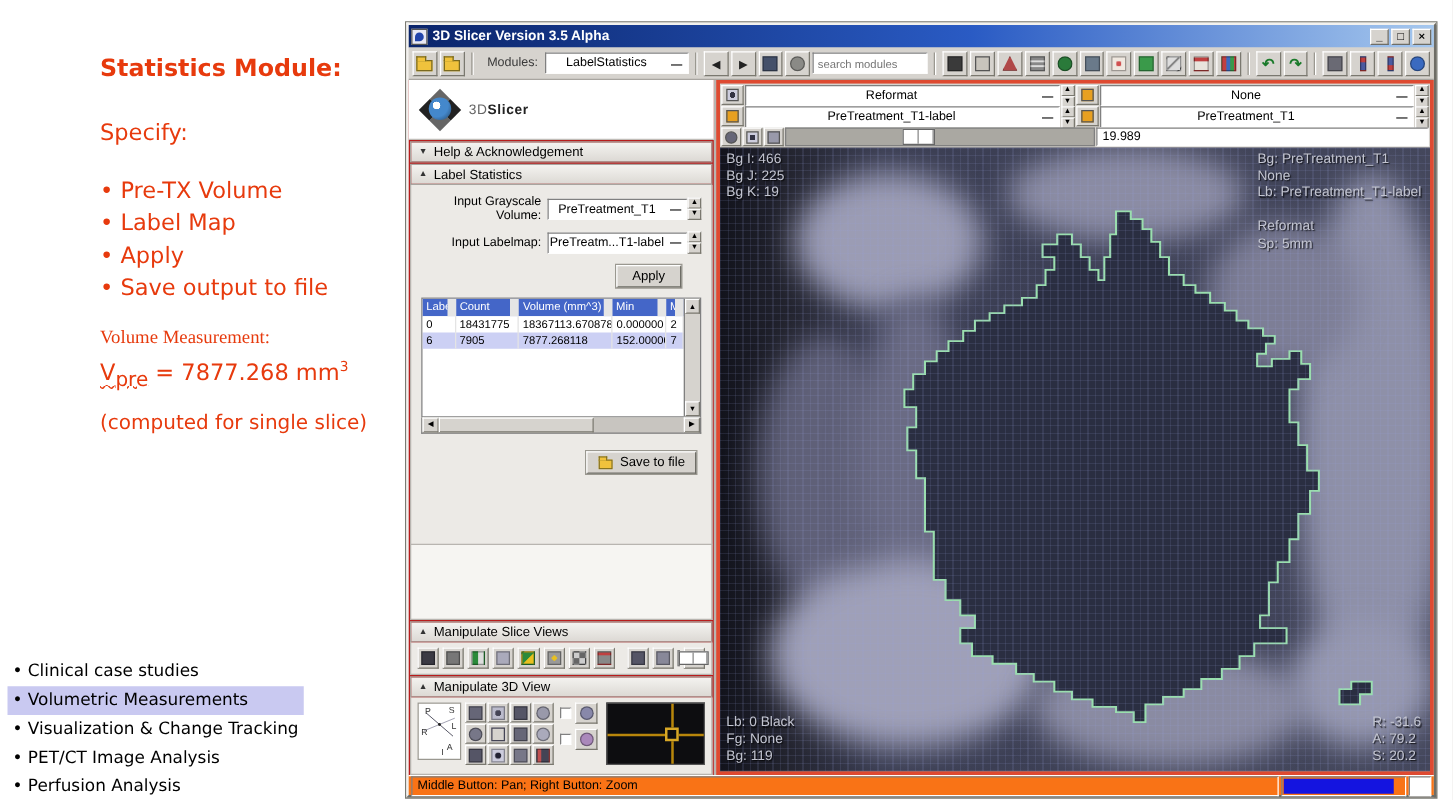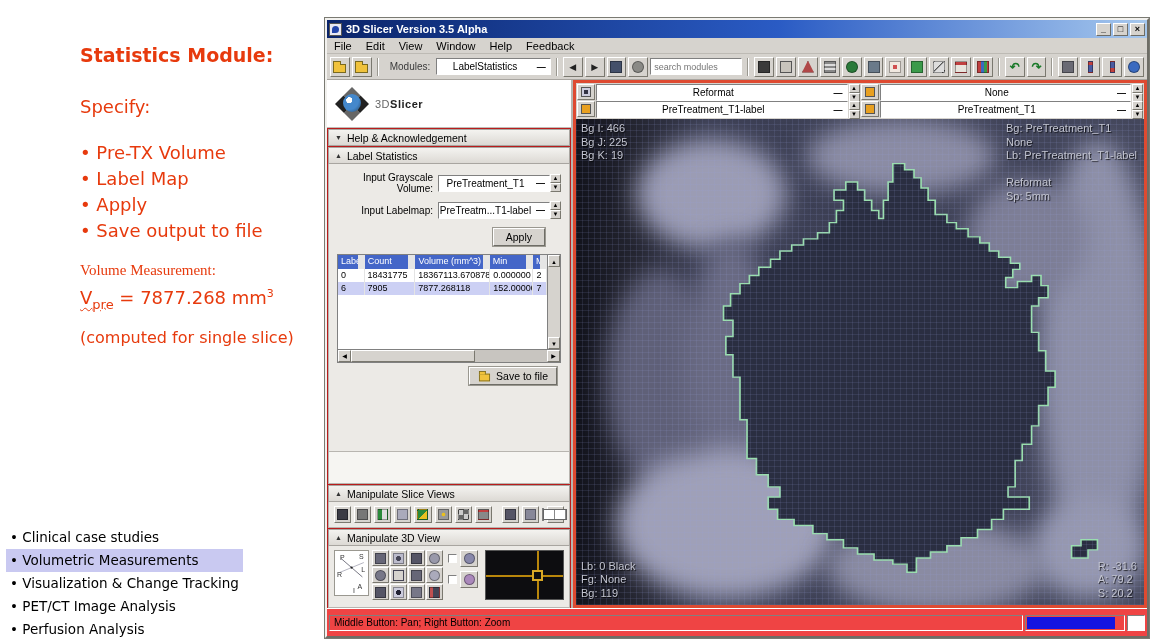--- a/index.html
+++ b/index.html
@@ -10,21 +10,21 @@
   .accent{color:#e73a0d}
   .slide-title{position:absolute;left:80px;top:44px;font-family:"DejaVu Sans",sans-serif;
     font-size:19px;font-weight:bold}
   .slide-specify{position:absolute;left:80px;top:96px;font-family:"DejaVu Sans",sans-serif;font-size:18px}
   .slide-bullets{position:absolute;left:80px;top:140px;list-style:none;
     font-family:"DejaVu Sans",sans-serif;font-size:18px;line-height:26px}
   .slide-bullets li::before{content:"• ";}
   .vol-head{position:absolute;left:80px;top:262px;font-family:Liberation Serif, serif;font-size:15px}
   .vol-line{position:absolute;left:80px;top:287px;font-family:"DejaVu Sans",sans-serif;font-size:18px}
   .vol-line .vv{text-decoration:underline wavy #e73a0d;text-underline-offset:3px;text-decoration-thickness:1px}
-  .vol-line sub{font-size:13px}
+  .vol-line sub{font-size:16px}
   .vol-line sup{font-size:11px}
   .slide-note{position:absolute;left:80px;top:328px;font-family:"DejaVu Sans",sans-serif;font-size:16px}
   .nav-list{position:absolute;left:6px;top:526px;list-style:none;
     font-family:"DejaVu Sans",sans-serif;font-size:13.5px;line-height:23px;color:#000}
   .nav-list li{padding:0 4px}
   .nav-list li::before{content:"• "}
   .nav-list li.active{background:#c9c9f1}
   
   .win{position:absolute;left:325px;top:18px;width:824px;height:620px;background:#d6d3ce;
     border:2px solid;border-color:#f2f1ee #6e6d66 #6e6d66 #f2f1ee;box-shadow:0 0 0 1px #7a7a72;
@@ -96,21 +96,21 @@
   .c0{width:28px}.c1{width:54px}.c2{width:80px}.c3{width:46px}.c4{width:14px;border-right:none}
   .vscroll{width:13px;background:#d6d3ce;border-left:1px solid #808080;display:flex;
     flex-direction:column;justify-content:space-between}
   .vscroll span{height:12px;font-size:6px;text-align:center;line-height:12px;background:#d6d3ce;
     border:1px solid;border-color:#fff #7a786f #7a786f #fff}
   .hscroll{height:13px;display:flex;border:1px solid #808080;border-top:none;background:#c8c5c0}
   .hscroll .ar{width:13px;font-size:6px;text-align:center;line-height:11px;background:#d6d3ce;
     border:1px solid;border-color:#fff #7a786f #7a786f #fff}
   .hscroll .thumb{width:56%;background:#d6d3ce;border:1px solid;border-color:#fff #7a786f #7a786f #fff}
   .hscroll .rest{flex:1}
-  .saverow{display:flex;justify-content:flex-end;padding-right:4px;margin-top:4px}
+  .saverow{display:flex;justify-content:flex-end;padding-right:4px;margin-top:14px}
   .savebtn{display:flex;align-items:center;gap:5px;background:#d6d3ce;border:1px solid;
     border-color:#fff #6e6d66 #6e6d66 #fff;box-shadow:0 0 0 1px #9a9890;font-size:10.5px;
     padding:2px 8px}
   .whitefill{flex:1;background:#f6f5f2;border:1px solid #b8b5b0;border-top:none;margin:0 1px}
   .svbody,.tdbody{background:#eceae6;border:1px solid #b8b5b0;border-top:none;margin:0 1px;
     display:flex;align-items:center;gap:3px;padding:4px 5px}
   .mi{width:18px;height:17px;background:#d6d3ce;border:1px solid;
     border-color:#fff #7a786f #7a786f #fff;display:flex;align-items:center;justify-content:center}
   .mi i{display:block;width:11px;height:11px;border:1px solid rgba(0,0,0,.35)}
   .slider{flex:1;height:13px;border:1px solid #808080;background:#aaa8a2;position:relative}
@@ -151,21 +151,21 @@
   .vimg{flex:1;position:relative;overflow:hidden;
     background:linear-gradient(90deg,#12131c 0px,#23242f 55px,#3a3d52 130px,#44475c 100%)}
   .blob{position:absolute;border-radius:50%;filter:blur(12px)}
   .gridov{position:absolute;inset:0;pointer-events:none;background-image:
     repeating-linear-gradient(0deg,rgba(150,160,220,.13) 0 1px,transparent 1px 6px),
     repeating-linear-gradient(90deg,rgba(150,160,220,.13) 0 1px,transparent 1px 6px)}
   .ovl{position:absolute;color:#c2c4d0;font-size:11px;line-height:13.5px;
     text-shadow:1px 1px 1px rgba(0,0,0,.8);white-space:pre}
   .ovl.tr,.ovl.br{text-align:left}
   
-  .statusbar{height:28px;display:flex;align-items:center;gap:2px;padding:2px;background:#ef4444;border-top:1px solid #fff}
+  .statusbar{height:16px;display:flex;align-items:center;gap:2px;padding:2px;background:#f97316;border-top:1px solid #fff}
   .scell{border:1px solid;border-color:#808080 #fff #fff #808080;height:16px;display:flex;align-items:center;padding:0 4px;font-size:10px}
   .scell.hint{flex:1}
   .prog{width:100px;padding:1px}
   .prog i{display:block;width:92%;height:100%;background:#1414e0}
   .scell.mini{width:18px;background:#fff}
 </style>
 </head>
 <body>
 
 <div class="deck">
@@ -197,28 +197,20 @@
           <i></i>
         </span>
       <span>3D Slicer Version 3.5 Alpha</span>
       <span class="tb-btns">
         <span class="tb-btn">_</span>
         <span class="tb-btn">□</span>
         <span class="tb-btn">×</span>
       </span>
     </div>
 
-    <div class="menubar">
-      <span>File</span>
-      <span>Edit</span>
-      <span>View</span>
-      <span>Window</span>
-      <span>Help</span>
-      <span>Feedback</span>
-    </div>
 
     <div class="toolbar">
       <span class="tbtn">
           <span class="folder"></span>
         </span>
       <span class="tbtn">
           <span class="folder"></span>
         </span>
       <span class="tsep"></span>
       <span class="modlabel">Modules:</span>
@@ -559,20 +551,38 @@
               </span>
             <span class="combo">
               <span class="ct">PreTreatment_T1</span>
               <span class="dash">—</span>
             </span>
             <span class="spin">
                 <span>▲</span>
                 <span>▼</span>
               </span>
           </div>
+          <div class="vrow3">
+            <span class="vicon">
+                <i style="background:#667;border-radius:50%"></i>
+              </span>
+            <span class="vicon">
+                <i style="background:radial-gradient(circle,#334 40%,#ccd 42%)"></i>
+              </span>
+            <span class="vicon">
+                <i style="background:#99a"></i>
+              </span>
+            <span class="vslider">
+                <span class="hd">
+                  <i></i>
+                  <i></i>
+                </span>
+              </span>
+            <span class="vfield">19.989</span>
+          </div>
         </div>
 
         <div class="vimg">
 
           <span class="blob" style="left:60px;top:20px;width:150px;height:110px;background:#9b9cb4"></span>
           <span class="blob" style="left:230px;top:0px;width:190px;height:75px;background:#8b8ca4"></span>
           <span class="blob" style="left:462px;top:20px;width:120px;height:430px;background:#8e90a8"></span>
           <span class="blob" style="left:390px;top:60px;width:120px;height:120px;background:#7d7e96"></span>
           <span class="blob" style="left:30px;top:150px;width:110px;height:220px;background:#5f6078"></span>
           <span class="blob" style="left:110px;top:120px;width:90px;height:260px;background:#6a6b84"></span>

